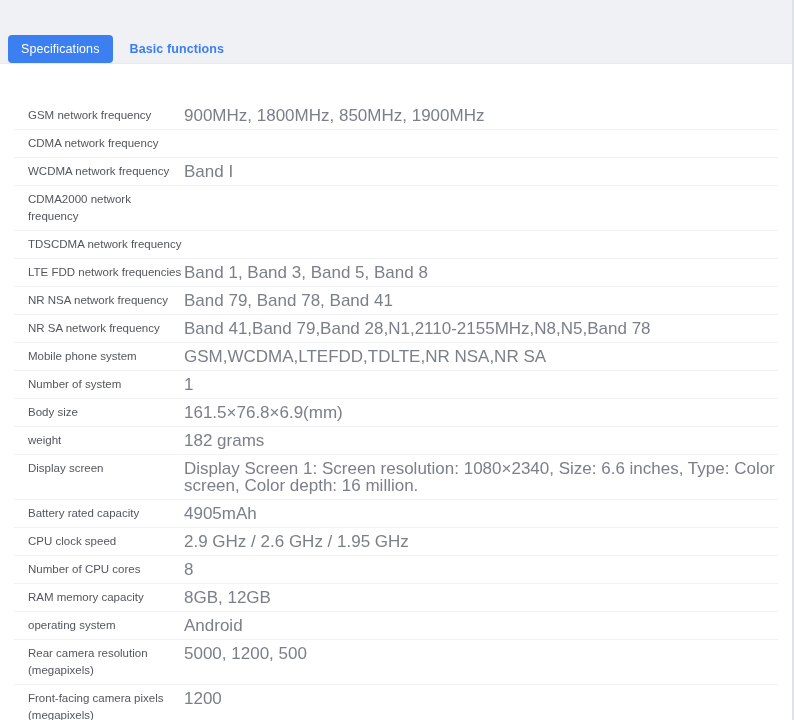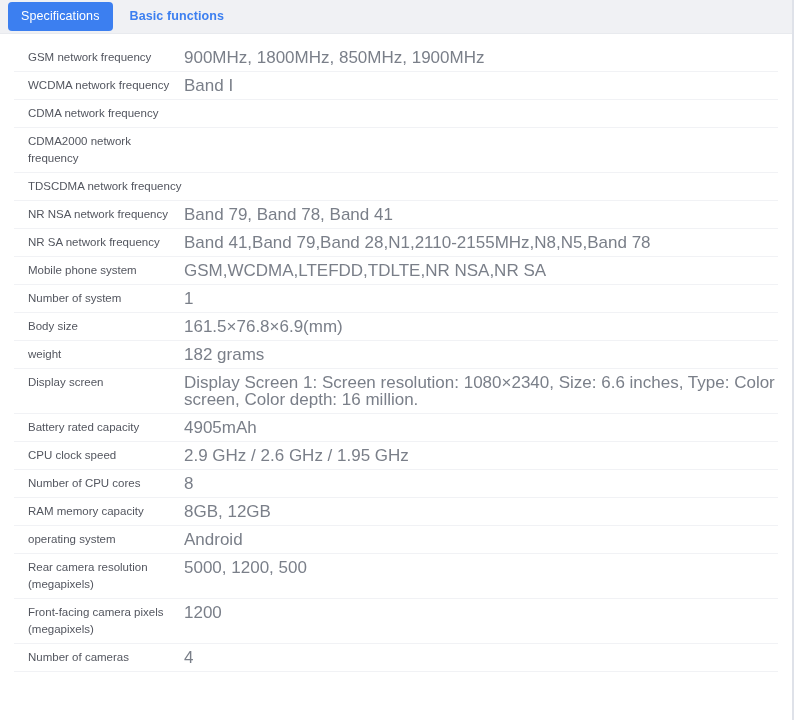--- a/index.html
+++ b/index.html
@@ -22,27 +22,27 @@
     height: 720px;
     background: #ffffff;
     box-sizing: border-box;
     border-right: 2px solid #dfe2e9;
     overflow: hidden;
   }
 
   
   .tabbar {
     position: relative;
-    height: 34px;
+    height: 64px;
     background: #f0f1f4;
     border-bottom: 1px solid #e8eaee;
     box-sizing: border-box;
     padding: 0 8px;
     display: flex;
-    align-items: center;
+    align-items: flex-end;
   }
   .tab {
     font-size: 12.5px;
     line-height: 1;
     color: #3c7ff0;
     padding: 8px 13px;
     border-radius: 4px;
     cursor: pointer;
     white-space: nowrap;
     letter-spacing: .1px;
@@ -64,20 +64,21 @@
   .spec-row {
     display: flex;
     align-items: flex-start;
     border-bottom: 1px solid #f1f2f5;
     padding: 5px 0 5px 0;
     min-height: 12px;
     box-sizing: border-box;
   }
   .spec-row:first-child {
     border-top: none;
+    margin-top: 28px;
   }
   .spec-label {
     flex: 0 0 170px;
     width: 170px;
     padding-left: 14px;
     box-sizing: border-box;
     font-size: 11.5px;
     line-height: 17px;
     color: #53565f;
     word-wrap: break-word;
@@ -101,34 +102,38 @@
     <button class="tab active">Specifications</button>
     <button class="tab">Basic functions</button>
   </div>
 
   <div class="spec-table">
       <div class="spec-row">
         <div class="spec-label">GSM network frequency</div>
         <div class="spec-value">900MHz, 1800MHz, 850MHz, 1900MHz</div>
       </div>
       <div class="spec-row">
+        <div class="spec-label">CDMA network frequency</div>
+        <div class="spec-value"></div>
+      </div>
+      <div class="spec-row">
         <div class="spec-label">WCDMA network frequency</div>
         <div class="spec-value">Band I</div>
-      </div>
-      <div class="spec-row">
-        <div class="spec-label">CDMA network frequency</div>
-        <div class="spec-value"></div>
       </div>
       <div class="spec-row">
         <div class="spec-label">CDMA2000 network frequency</div>
         <div class="spec-value"></div>
       </div>
       <div class="spec-row">
         <div class="spec-label">TDSCDMA network frequency</div>
         <div class="spec-value"></div>
+      </div>
+      <div class="spec-row">
+        <div class="spec-label">LTE FDD network frequencies</div>
+        <div class="spec-value">Band 1, Band 3, Band 5, Band 8</div>
       </div>
       <div class="spec-row">
         <div class="spec-label">NR NSA network frequency</div>
         <div class="spec-value">Band 79, Band 78, Band 41</div>
       </div>
       <div class="spec-row">
         <div class="spec-label">NR SA network frequency</div>
         <div class="spec-value">Band 41,Band 79,Band 28,N1,2110-2155MHz,N8,N5,Band 78</div>
       </div>
       <div class="spec-row">

